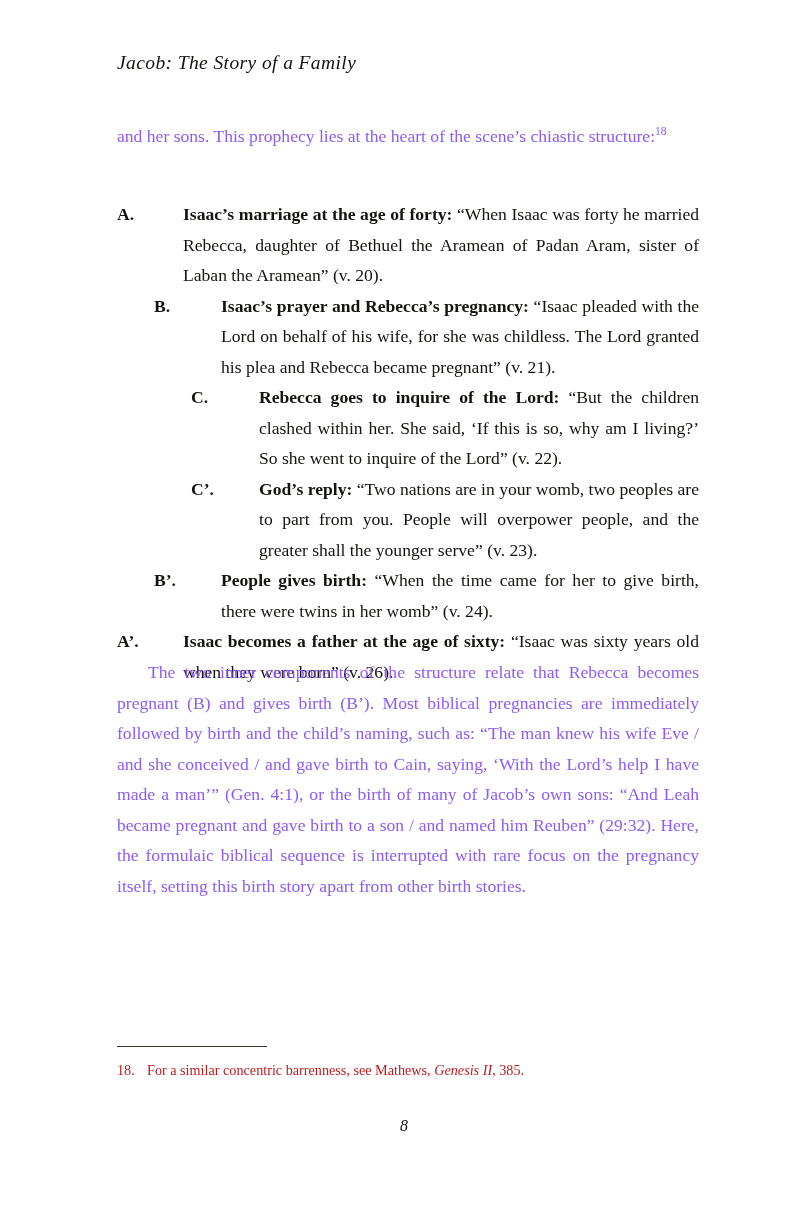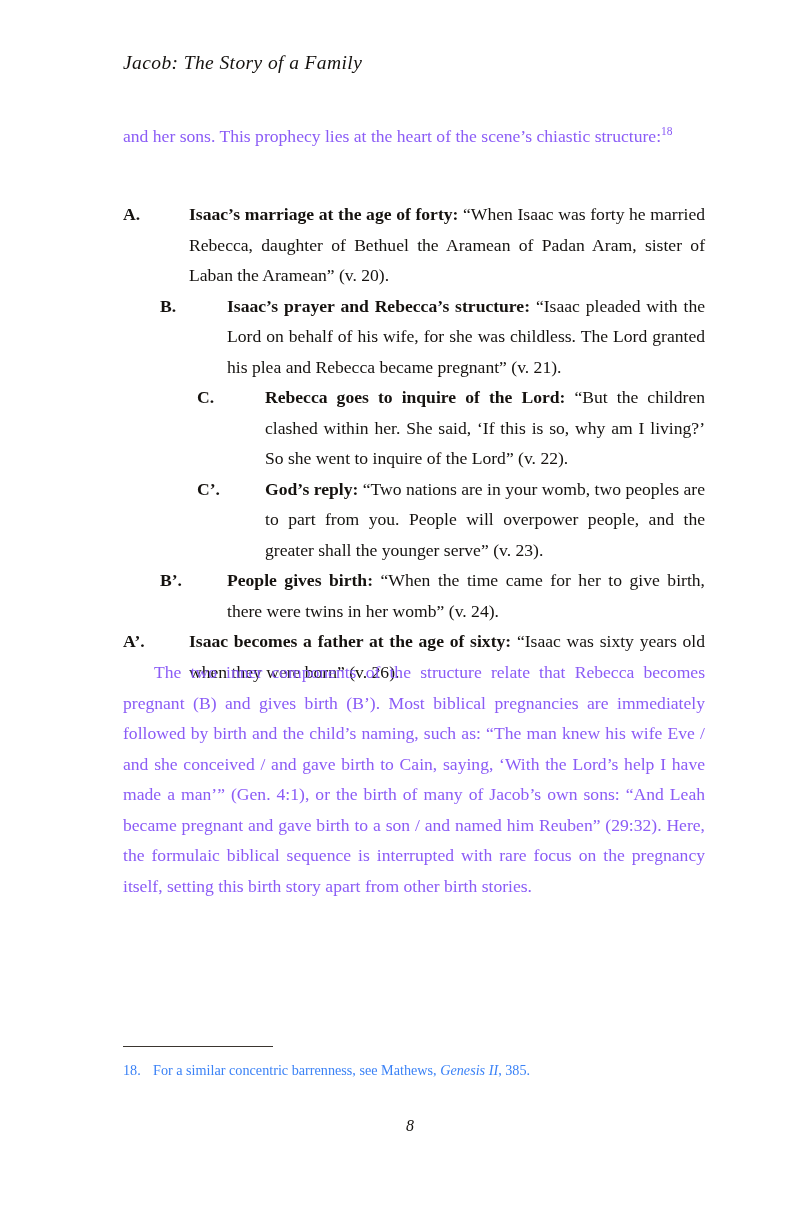--- a/index.html
+++ b/index.html
@@ -10,21 +10,21 @@
   body {
     width: 800px;
     height: 1230px;
     font-family: "Liberation Serif", "DejaVu Serif", serif;
     color: #111111;
     position: relative;
     overflow: hidden;
   }
   .page {
     position: absolute;
-    left: 10px; top: 0;
+    left: 4px; top: 0;
     width: 666px;
     height: 1230px;
     box-sizing: border-box;
     padding-left: 12px;
   }
 
   
   .running-header {
     position: absolute;
     left: 113px;
@@ -127,21 +127,21 @@
     width: 150px;
     height: 0;
     border-top: 1px solid #3a352f;
     margin: 0 0 12px 0;
   }
   .footnote {
     display: flex;
     align-items: flex-start;
     font-size: 14.2px;
     line-height: 22px;
-    color: #3b82f6;
+    color: #b91c1c;
   }
   .footnote-num {
     flex: 0 0 auto;
     width: 30px;
   }
   .footnote-text {
     flex: 1 1 auto;
   }
   .footnote-text .ital {
     font-style: italic;
@@ -172,21 +172,21 @@
 
   <div class="outline">
 
     <div class="outline-item lvl-a">
       <span class="outline-label">A.</span>
       <span class="outline-text"><span class="lead">Isaac’s marriage at the age of forty:</span><span> “When Isaac was forty he married Rebecca, daughter of Bethuel the Aramean of Padan Aram, sister of Laban the Aramean” (v. 20).</span></span>
     </div>
 
     <div class="outline-item lvl-b">
       <span class="outline-label">B.</span>
-      <span class="outline-text"><span class="lead">Isaac’s prayer and Rebecca’s structure:</span><span> “Isaac pleaded with the Lord on behalf of his wife, for she was childless. The Lord granted his plea and Rebecca became pregnant” (v. 21).</span></span>
+      <span class="outline-text"><span class="lead">Isaac’s prayer and Rebecca’s pregnancy:</span><span> “Isaac pleaded with the Lord on behalf of his wife, for she was childless. The Lord granted his plea and Rebecca became pregnant” (v. 21).</span></span>
     </div>
 
     <div class="outline-item lvl-c">
       <span class="outline-label">C.</span>
       <span class="outline-text"><span class="lead">Rebecca goes to inquire of the Lord:</span><span> “But the children clashed within her. She said, ‘If this is so, why am I living?’ So she went to inquire of the Lord” (v. 22).</span></span>
     </div>
 
     <div class="outline-item lvl-cp">
       <span class="outline-label">C’.</span>
       <span class="outline-text"><span class="lead">God’s reply:</span><span> “Two nations are in your womb, two peoples are to part from you. People will overpower people, and the greater shall the younger serve” (v. 23).</span></span>

